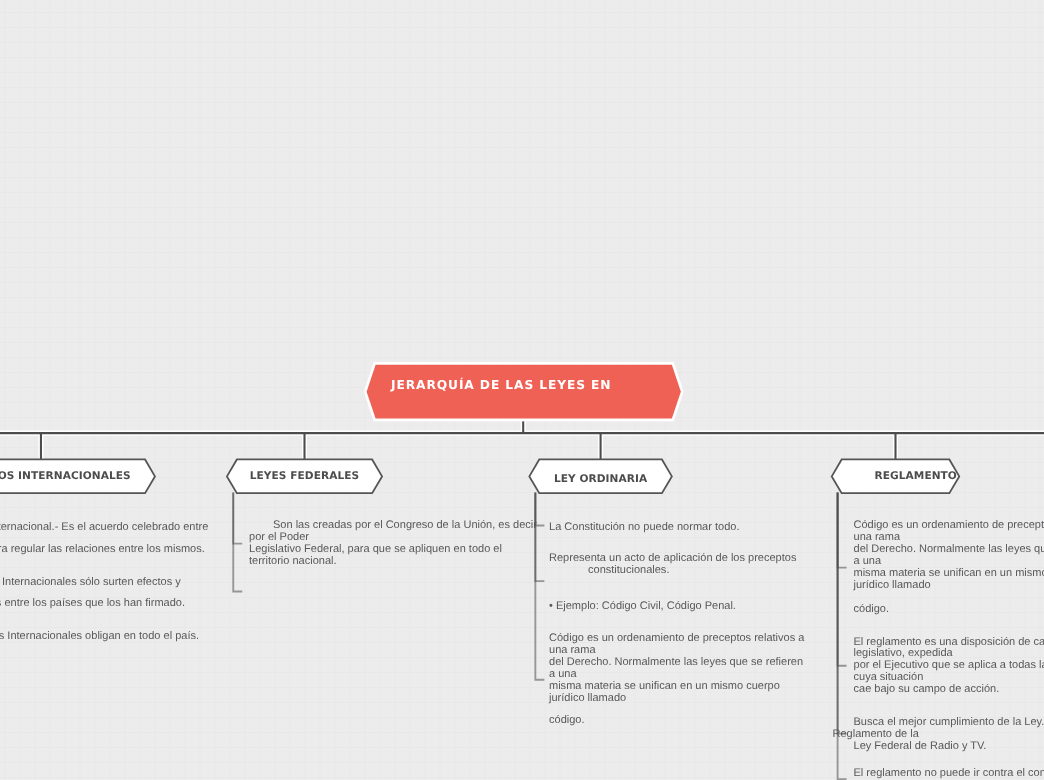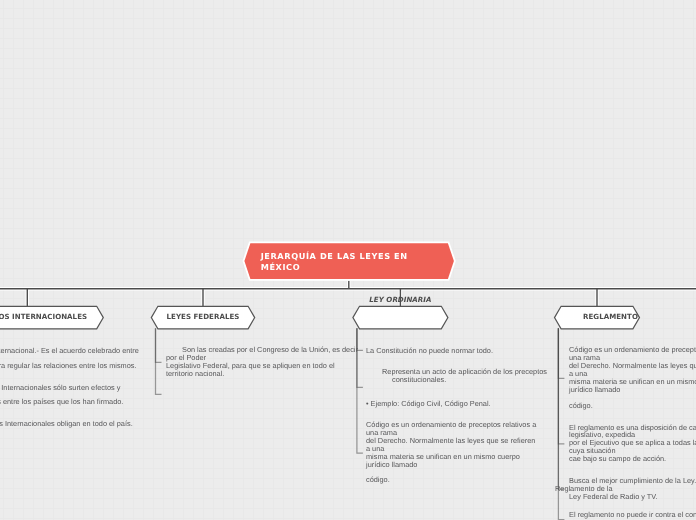--- a/index.html
+++ b/index.html
@@ -62,38 +62,38 @@
 <path d="M597.0 288.75 L597.0 307.0" stroke="#4c4c4c" stroke-width="1.4" fill="none"></path>
 <path d="M-42.1 306.3 L96.7 306.3 L103.3 317.6 L96.7 328.8 L-42.1 328.8 L-48.7 317.6 Z" fill="#ffffff" stroke="#555" stroke-width="1.2"></path>
 <path d="M157.9 306.3 L248.1 306.3 L254.7 317.6 L248.1 328.8 L157.9 328.8 L151.3 317.6 Z" fill="#ffffff" stroke="#555" stroke-width="1.2"></path>
 <path d="M359.5 306.3 L441.3 306.3 L447.9 317.6 L441.3 328.8 L359.5 328.8 L352.9 317.6 Z" fill="#ffffff" stroke="#555" stroke-width="1.2"></path>
 <path d="M561.1 306.3 L632.9 306.3 L639.5 317.6 L632.9 328.8 L561.1 328.8 L554.5 317.6 Z" fill="#ffffff" stroke="#555" stroke-width="1.2"></path>
 </svg>
 <svg class="lines" width="696" height="520">
 <path d="M250.40 243.20 L447.90 243.20 L453.90 261.10 L447.90 279.00 L250.40 279.00 L244.40 261.10 Z" fill="#ef6055" stroke="#ffffff" stroke-width="3.6" stroke-linejoin="miter"></path>
 <path d="M250.40 243.20 L447.90 243.20 L453.90 261.10 L447.90 279.00 L250.40 279.00 L244.40 261.10 Z" fill="#ef6055"></path>
 </svg>
-<div class="ctitle" style="left:260.7px;top:251.0px;"><div>JERARQUÍA DE LAS LEYES EN</div><div>MÉXICO</div></div>
+<div class="ctitle" style="left:260.7px;top:251.0px;"><div>JERARQUÍA DE LAS LEYES EN</div></div>
 <div class="node-label" style="left:-48.7px;top:312.4px;width:152.0px;">TRATADOS INTERNACIONALES</div>
 <div class="node-label" style="left:151.3px;top:312.4px;width:103.4px;">LEYES FEDERALES</div>
-<div class="node-label" style="left:352.9px;top:295px;width:95.0px;font-style:italic;">LEY ORDINARIA</div>
+<div class="node-label" style="left:352.9px;top:314px;width:95.0px;">LEY ORDINARIA</div>
 <div class="node-label" style="left:568px;top:312.4px;width:85.0px;">REGLAMENTO</div>
 <div class="tline" style="left:-43.20px;top:346.70px;">El Tratado Internacional.- Es el acuerdo celebrado entre</div>
 
 <div class="tline" style="left:-38.20px;top:362.46px;">Estados para regular las relaciones entre los mismos.</div>
 <div class="tline" style="left:-43.20px;top:383.50px;">Los Tratados Internacionales sólo surten efectos y</div>
 
 <div class="tline" style="left:-43.20px;top:398.46px;">los individuos entre los países que los han firmado.</div>
 <div class="tline" style="left:-39.60px;top:420.40px;">Los Tratados Internacionales obligan en todo el país.</div>
 <div class="tline" style="left:166.00px;top:346.10px;margin-left:16px;">Son las creadas por el Congreso de la Unión, es decir</div>
 <div class="tline" style="left:166.00px;top:353.98px;">por el Poder</div>
 <div class="tline" style="left:166.00px;top:361.86px;">Legislativo Federal, para que se apliquen en todo el</div>
 <div class="tline" style="left:166.00px;top:369.74px;">territorio nacional.</div>
 <div class="tline" style="left:366.00px;top:346.60px;">La Constitución no puede normar todo.</div>
-<div class="tline" style="left:366.00px;top:367.70px;margin-left:16px;">Representa un acto de aplicación de los preceptos</div>
+<div class="tline" style="left:366.00px;top:367.70px;">Representa un acto de aplicación de los preceptos</div>
 <div class="tline" style="left:366.00px;top:375.58px;padding-left:26px;">constitucionales.</div>
 <div class="tline" style="left:366.00px;top:399.70px;">• Ejemplo: Código Civil, Código Penal.</div>
 <div class="tline" style="left:366.00px;top:421.44px;">Código es un ordenamiento de preceptos relativos a</div>
 <div class="tline" style="left:366.00px;top:429.32px;">una rama</div>
 <div class="tline" style="left:366.00px;top:437.20px;">del Derecho. Normalmente las leyes que se refieren</div>
 <div class="tline" style="left:366.00px;top:445.08px;">a una</div>
 <div class="tline" style="left:366.00px;top:452.96px;">misma materia se unifican en un mismo cuerpo</div>
 <div class="tline" style="left:366.00px;top:460.84px;">jurídico llamado</div>
 <div class="tline" style="left:366.00px;top:476.20px;">código.</div>
 <div class="tline" style="left:569.00px;top:346.30px;">Código es un ordenamiento de preceptos relativos a</div>

